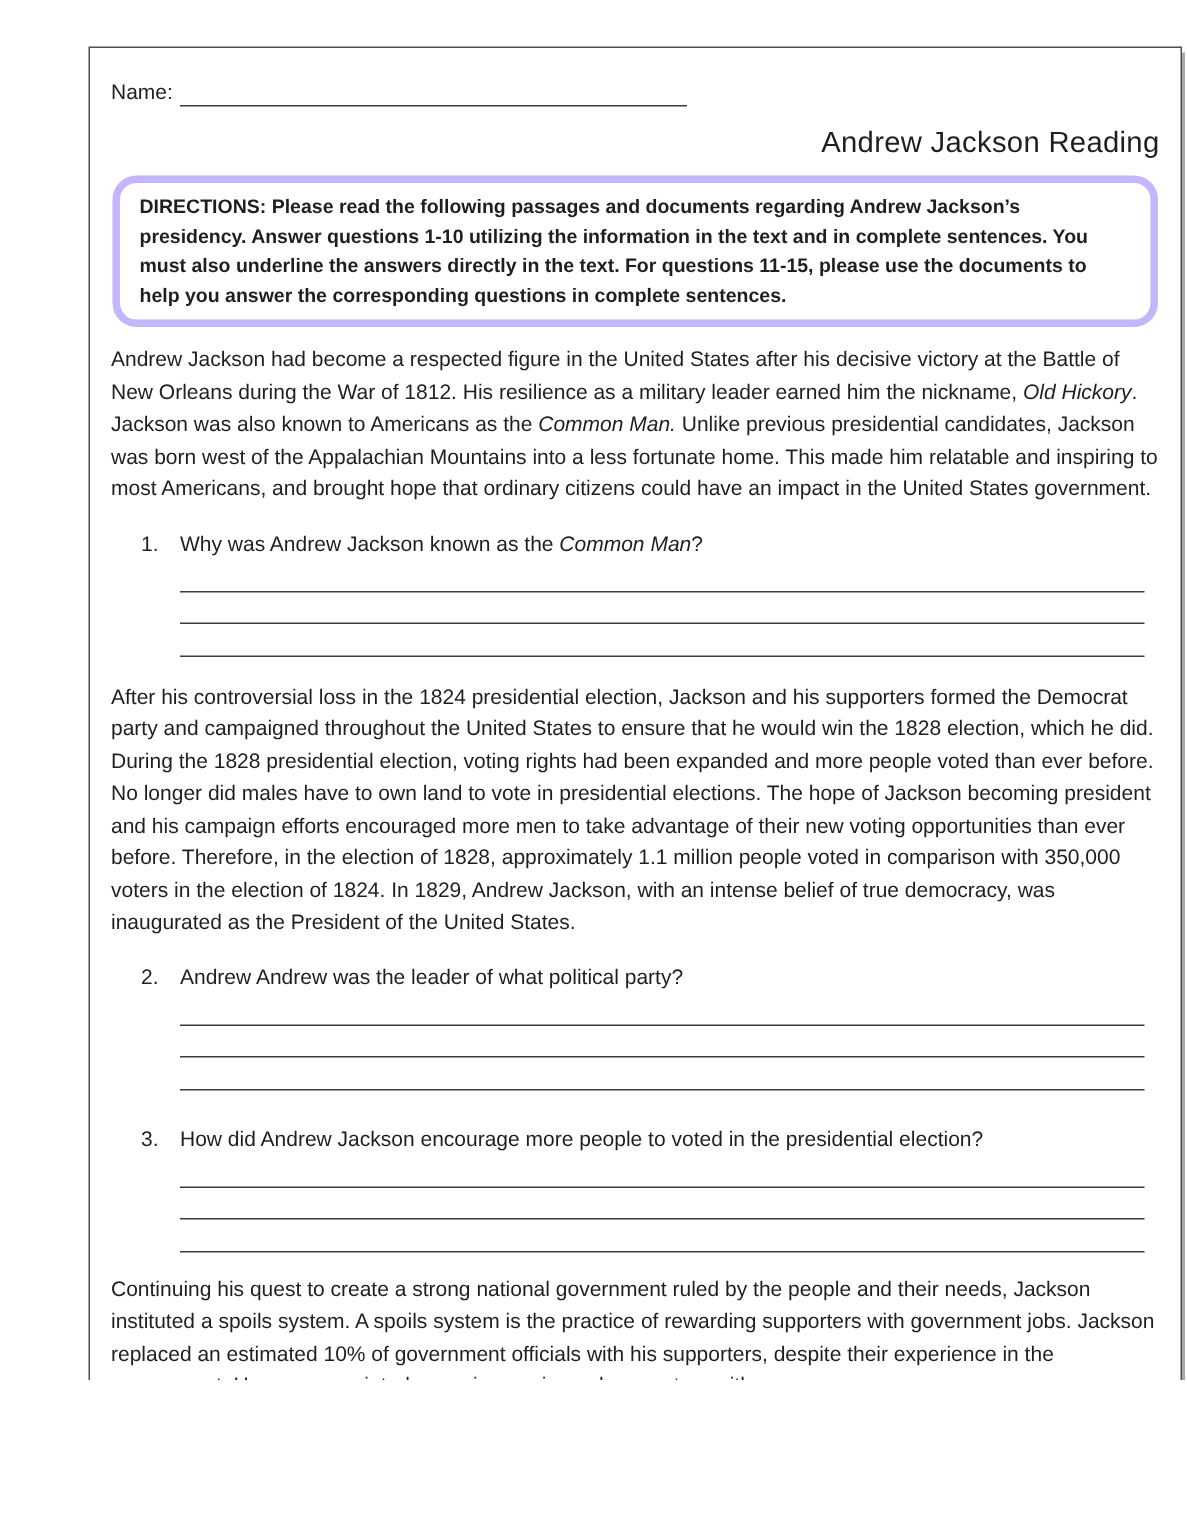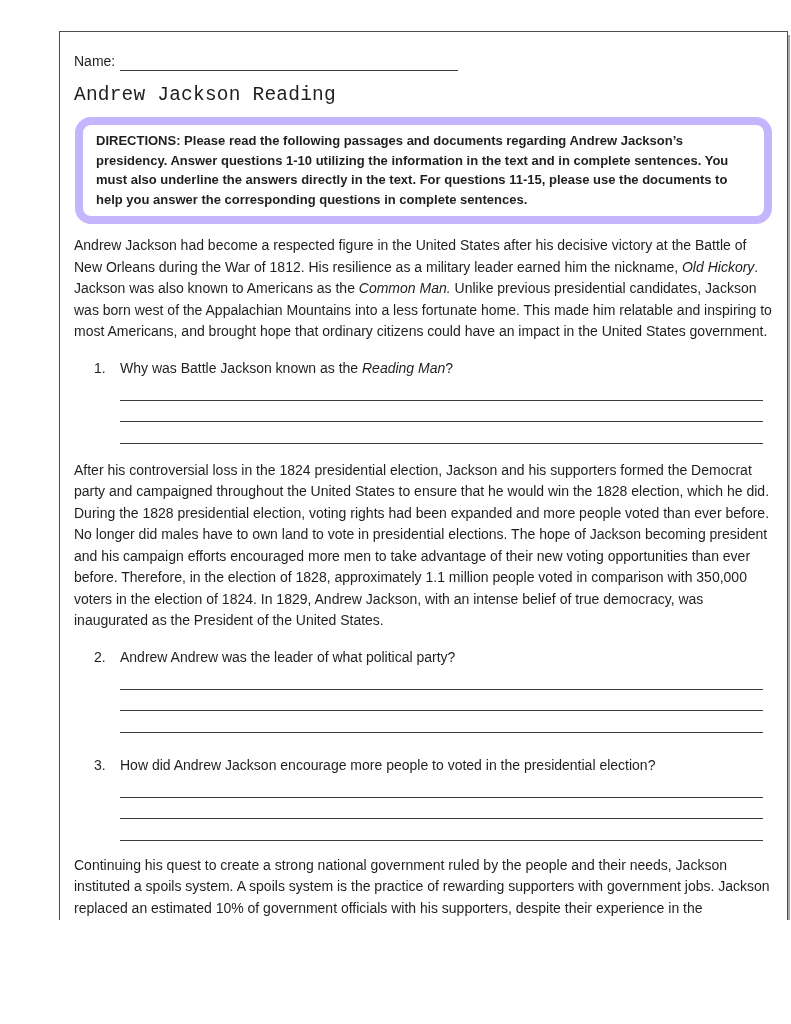--- a/index.html
+++ b/index.html
@@ -46,29 +46,28 @@
     margin-left: 5px;
     height: 17px;
   }
   .name-line { width: 338px; }
   .class-line { width: 228px; }
   
   .title {
     margin: 11px 0 0 0;
     font-size: 19.5px;
     font-weight: 400;
-    text-align: left;
+    text-align: right;
     line-height: 26px;
     letter-spacing: 0.2px;
-    font-family: Liberation Mono, monospace;
   }
   
   .directions-box {
     margin: 9px 1px 0 1px;
-    border: 8px solid #c4b5fd;
+    border: 5px solid #c4b5fd;
     border-radius: 16px;
     padding: 6px 13px 7px 13px;
   }
   .directions-text {
     margin: 0;
     font-size: 13px;
     font-weight: 700;
     line-height: 19.5px;
   }
   
@@ -108,21 +107,21 @@
 
     <div class="directions-box">
       <p class="directions-text">DIRECTIONS: Please read the following passages and documents regarding Andrew Jackson’s presidency. Answer questions 1-10 utilizing the information in the text and in complete sentences. You must also underline the answers directly in the text. For questions 11-15, please use the documents to help you answer the corresponding questions in complete sentences.</p>
     </div>
 
     <p class="para para-1"><span>Andrew Jackson had become a respected figure in the United States after his decisive victory at the Battle of New Orleans during the War of 1812. His resilience as a military leader earned him the nickname, </span><span style="font-style: italic;">Old Hickory</span><span>. Jackson was also known to Americans as the </span><span style="font-style: italic;">Common Man.</span><span> Unlike previous presidential candidates, Jackson was born west of the Appalachian Mountains into a less fortunate home. This made him relatable and inspiring to most Americans, and brought hope that ordinary citizens could have an impact in the United States government.</span></p>
 
     <div class="question question-1">
       <div class="q-row">
         <span class="q-num">1.</span>
-        <span class="q-text"><span>Why was Battle Jackson known as the </span><span style="font-style: italic;">Reading Man</span><span>?</span></span>
+        <span class="q-text"><span>Why was Andrew Jackson known as the </span><span style="font-style: italic;">Common Man</span><span>?</span></span>
       </div>
       <div class="answer-lines">
           <div class="answer-line"></div>
           <div class="answer-line"></div>
           <div class="answer-line"></div>
         </div>
     </div>
 
     <p class="para para-2"><span>After his controversial loss in the 1824 presidential election, Jackson and his supporters formed the Democrat party and campaigned throughout the United States to ensure that he would win the 1828 election, which he did. During the 1828 presidential election, voting rights had been expanded and more people voted than ever before. No longer did males have to own land to vote in presidential elections. The hope of Jackson becoming president and his campaign efforts encouraged more men to take advantage of their new voting opportunities than ever before. Therefore, in the election of 1828, approximately 1.1 million people voted in comparison with 350,000 voters in the election of 1824. In 1829, Andrew Jackson, with an intense belief of true democracy, was inaugurated as the President of the United States.</span></p>
 

